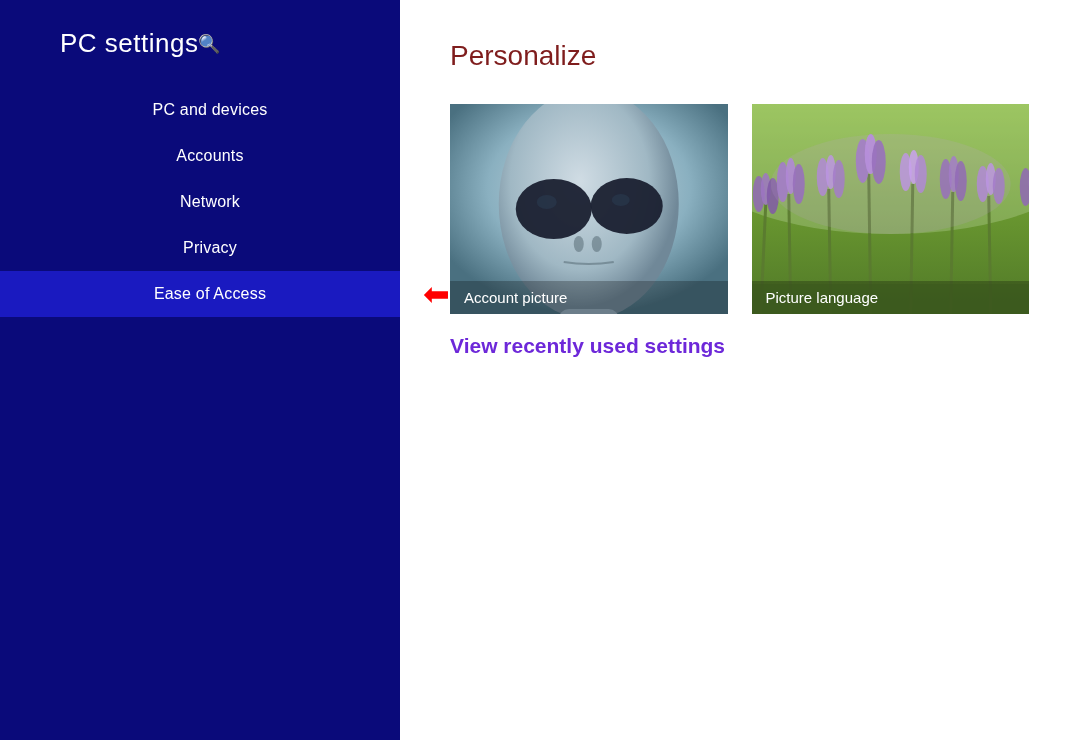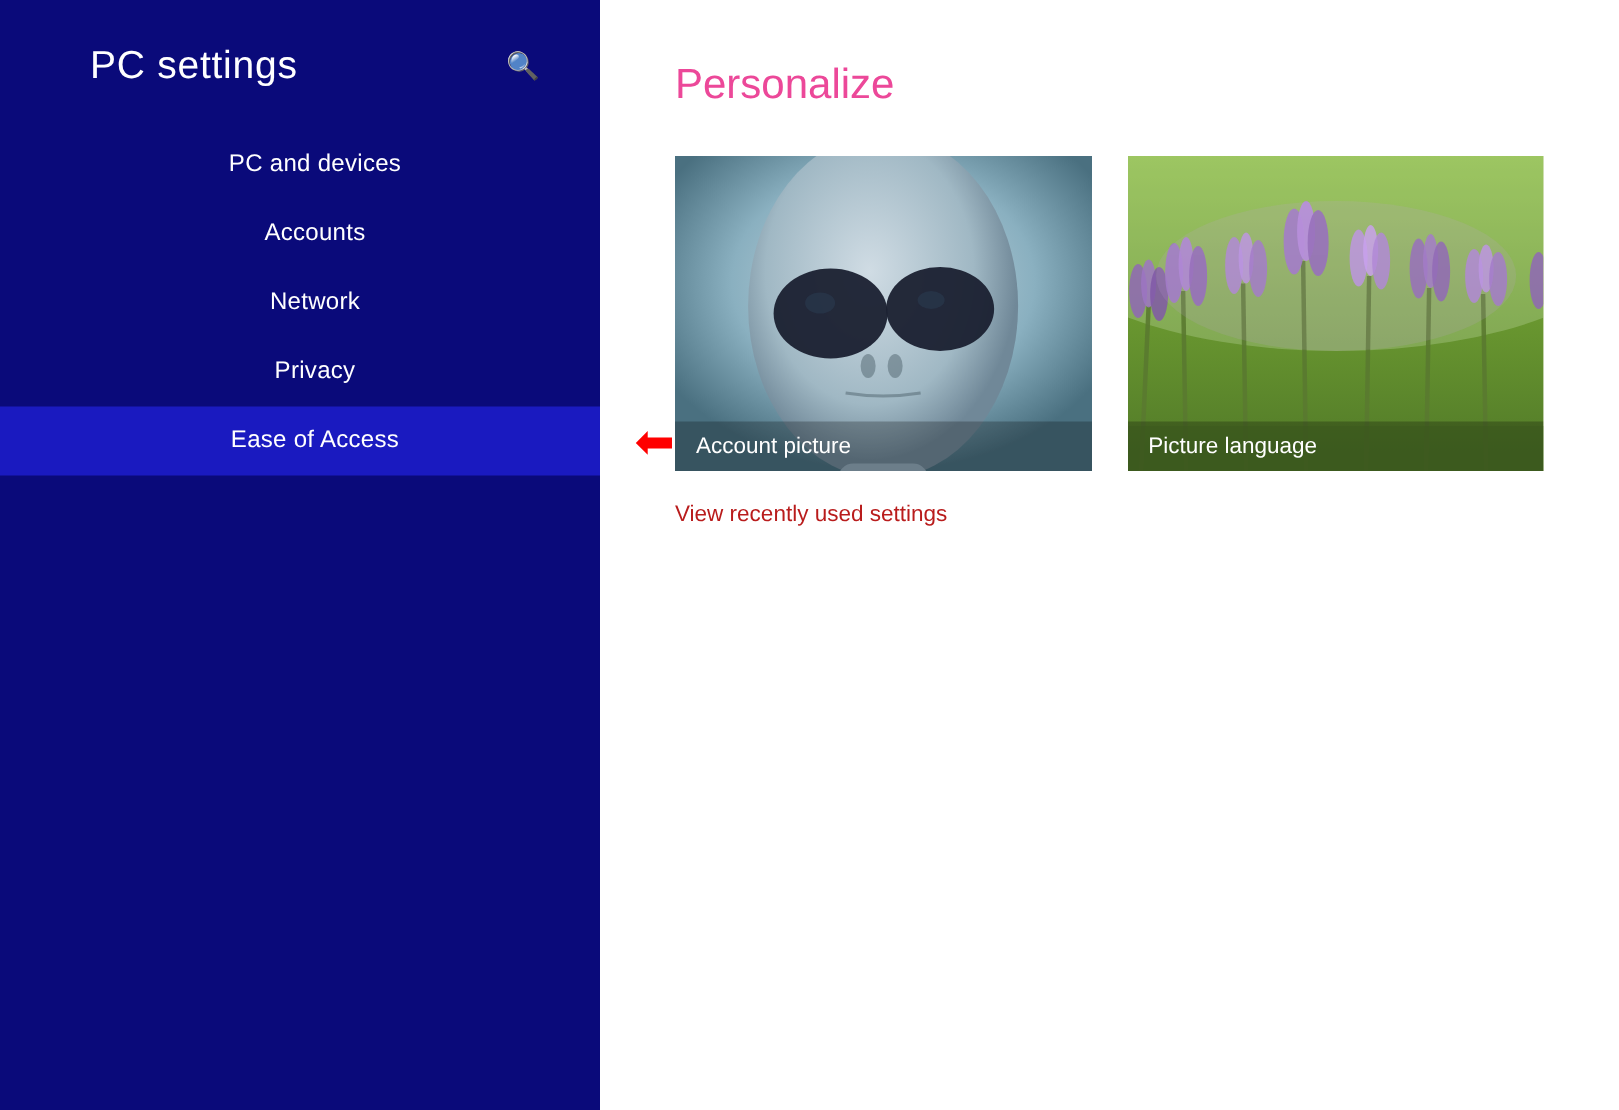--- a/index.html
+++ b/index.html
@@ -19,21 +19,21 @@
       color: white;
       display: flex;
       flex-direction: column;
       padding: 0;
       height: 740px;
     }
 
     .sidebar-header {
       display: flex;
       align-items: center;
-      justify-content: space-between;
+      justify-content: flex-start;
       padding: 28px 40px 28px 60px;
     }
 
     .sidebar-title {
       font-size: 26px;
       font-weight: 300;
       color: white;
       letter-spacing: 0.5px;
     }
 
@@ -67,21 +67,21 @@
       flex: 1;
       background-color: #ffffff;
       padding: 40px 50px;
       overflow-y: auto;
       height: 740px;
     }
 
     .page-title {
       font-size: 28px;
       font-weight: 300;
-      color: #ec4899;
+      color: #7f1d1d;
       margin-bottom: 24px;
     }
 
     
     .image-grid {
       display: flex;
       flex-direction: column;
       gap: 8px;
     }
 
@@ -139,23 +139,23 @@
     .lavender-scene {
       width: 100%;
       height: 100%;
       background: linear-gradient(135deg, #5a8a3a 0%, #6aaa3a 20%, #7aba4a 40%, #9ab050 60%, #8aaa40 80%, #6a9030 100%);
       position: relative;
     }
 
     
     .view-link {
       margin-top: 20px;
-      color: #b91c1c;
-      font-size: 15px;
-      font-weight: 400;
+      color: #6d28d9;
+      font-size: 21px;
+      font-weight: 700;
       cursor: pointer;
       text-decoration: none;
       display: inline-block;
     }
 
     
     .scene-svg {
       width: 100%;
       height: 100%;
       position: absolute;

